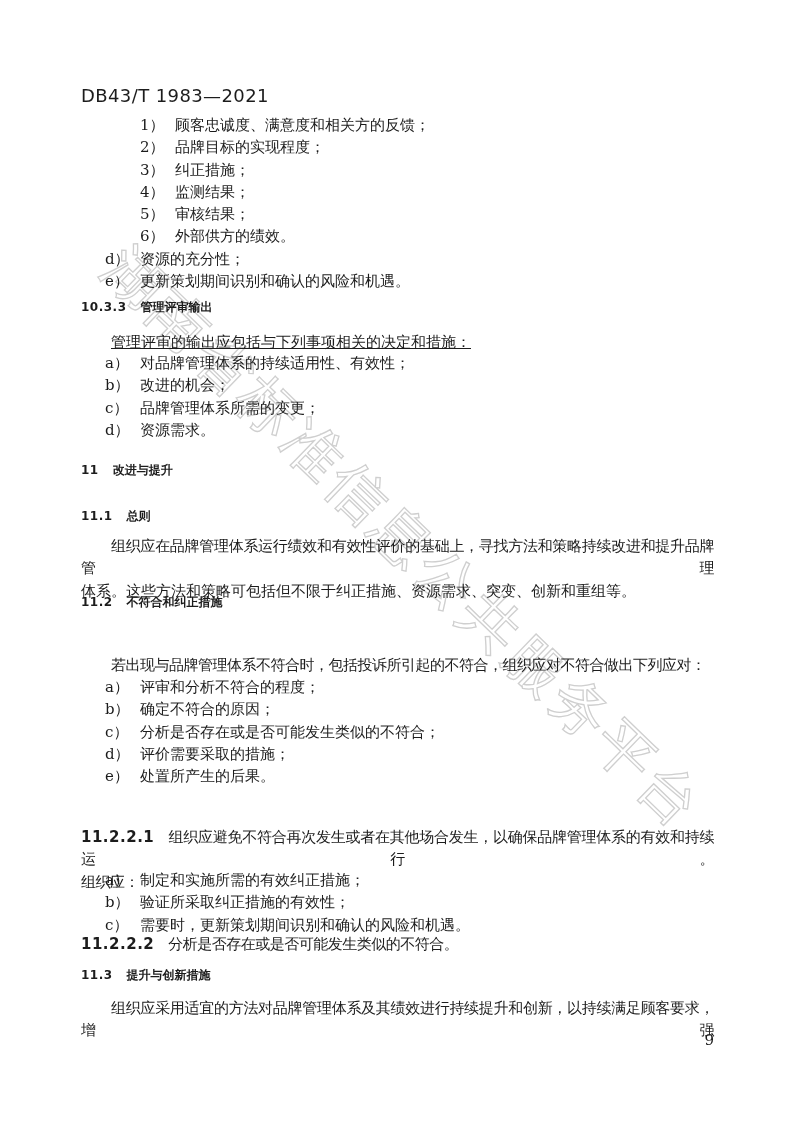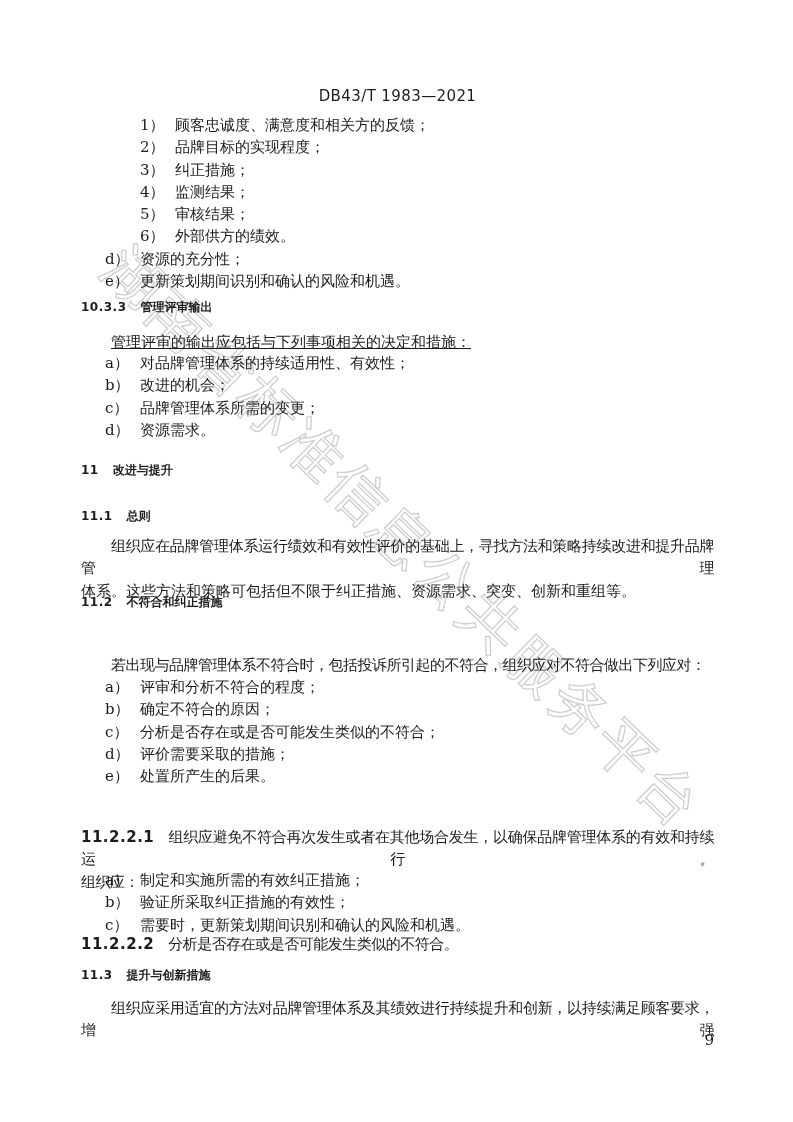--- a/index.html
+++ b/index.html
@@ -18,23 +18,23 @@
   }
   
   .heading{
     font-family:"DejaVu Sans","Liberation Sans",sans-serif;
     font-weight:bold;font-size:12px;line-height:22.3px;
     display:flex;align-items:baseline;
   }
   .heading .num{margin-right:14px;letter-spacing:0.5px;flex:none;}
   
   .doc-header{
-    text-align:center;
+    text-align:left;
     font-family:"DejaVu Sans","Liberation Sans",sans-serif;
-    font-size:15px;letter-spacing:0.4px;
+    font-size:18px;letter-spacing:0.4px;
   }
   
   .li{display:flex;}
   .li .lbl{flex:0 0 35px;}
   .indent-letter{padding-left:24px;}
   .indent-number{padding-left:59px;}
   
   .para{text-indent:30px;}
   .para-tight{letter-spacing:-0.5px;}
   .jline{text-align:justify;text-align-last:justify;}

